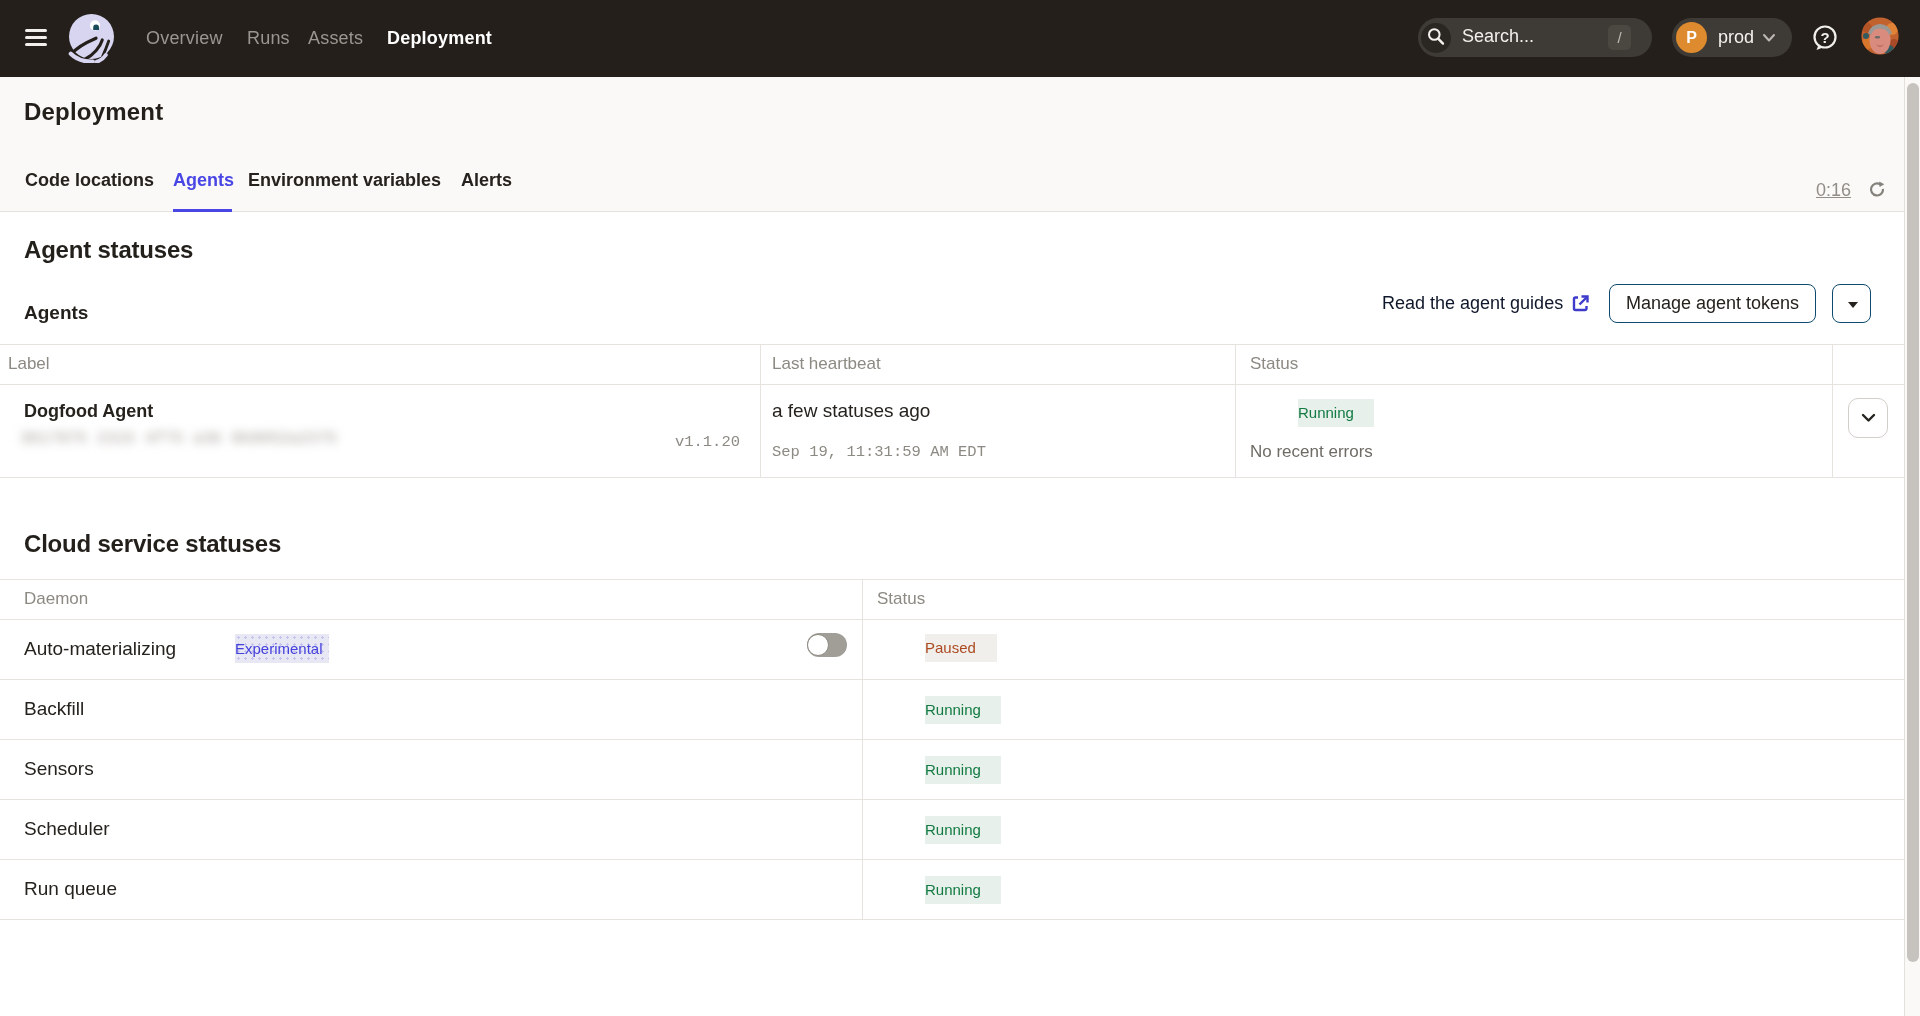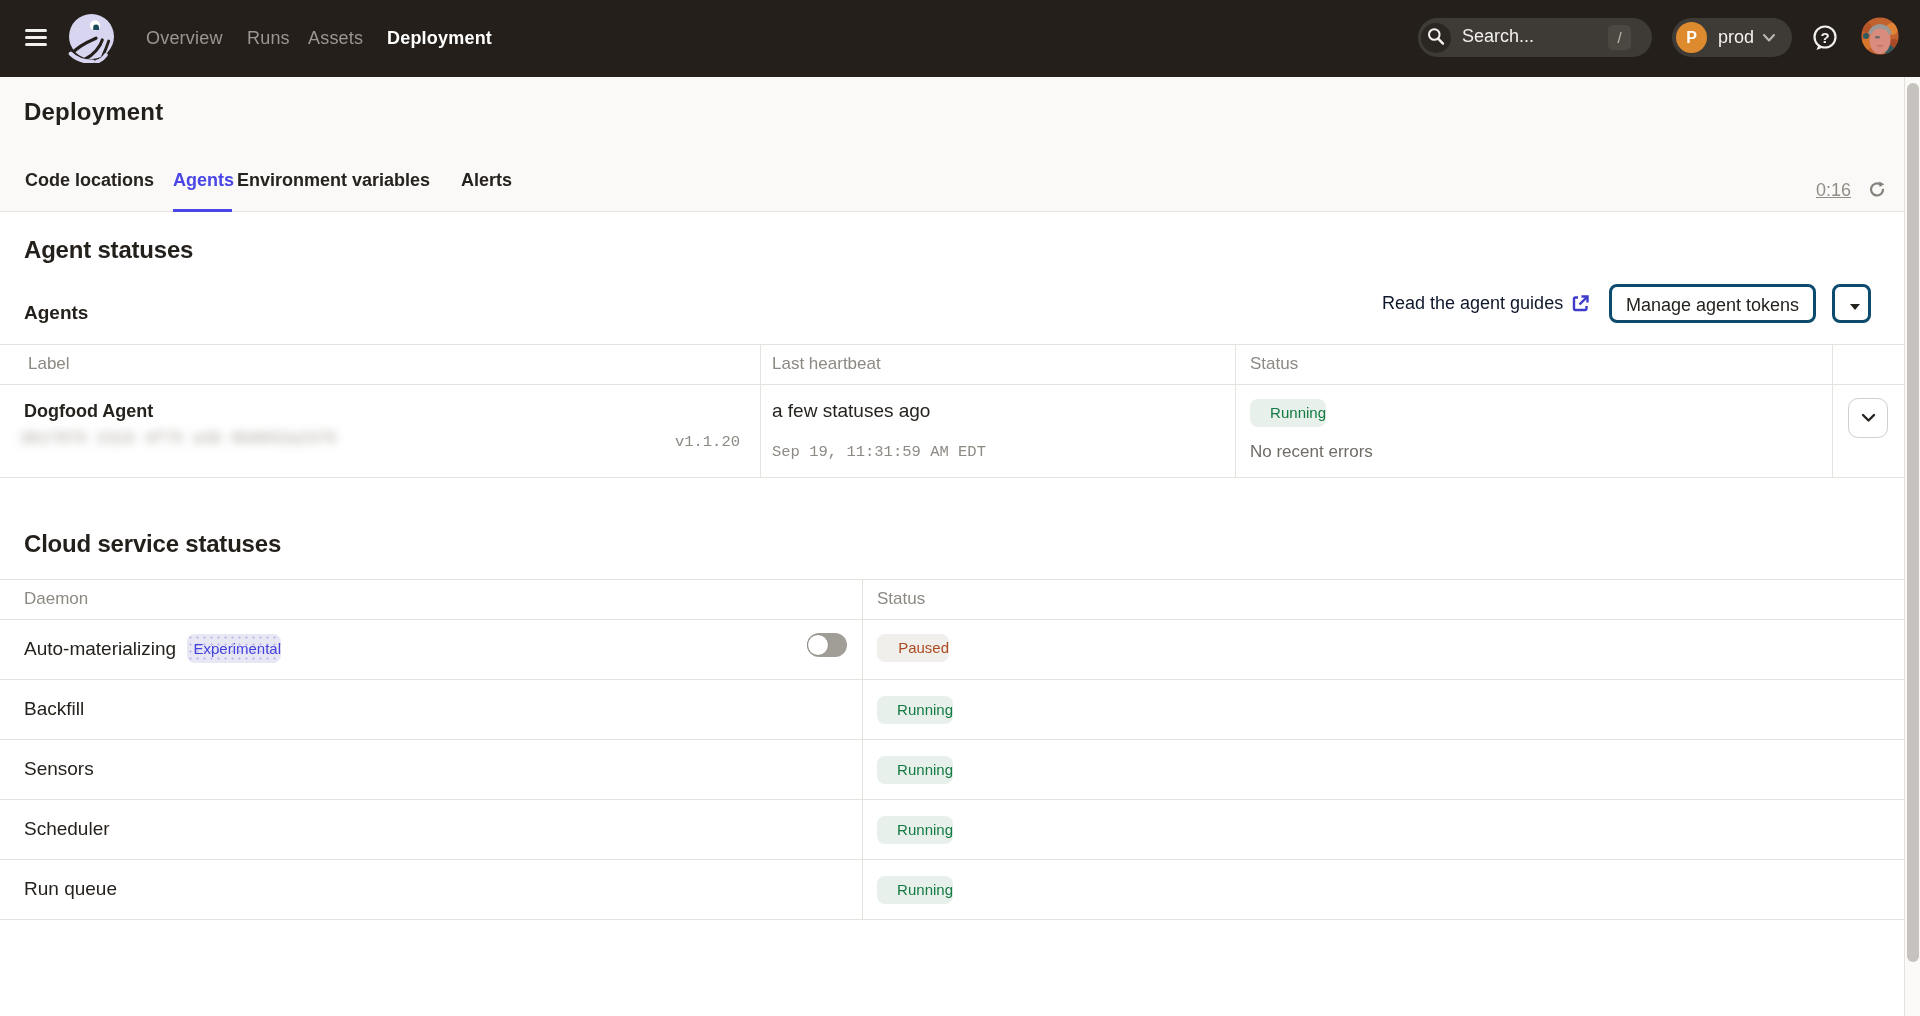--- a/index.html
+++ b/index.html
@@ -40,35 +40,35 @@
   .tab.active { color:#4946E5; }
   #tabline { position:absolute; left:173px; top:209px; width:59px; height:3px; background:#4946E5; }
   #timer { position:absolute; left:1816px; top:180px; font-size:18px; color:#918D87;text-decoration:underline; }
 
   
   #content { position:absolute; left:0; top:213px; width:1904px; height:803px; background:#fff; }
   h2.sect { position:absolute; left:24px; font-size:24px; font-weight:bold; color:#231F1B;
     letter-spacing:-0.2px;text-align:center; }
   #agents-sub { position:absolute; left:24px; top:302px; font-size:19px; font-weight:bold; color:#231F1B; }
   #guide-link { position:absolute; left:1382px; top:293px; font-size:18px; color:#0f172a; }
-  .btn { position:absolute; background:#fff; border:3px solid #0c4a6e; border-radius:8px; }
+  .btn { position:absolute; background:#fff; border:1px solid #0c4a6e; border-radius:8px; }
   #btn-manage { left:1609px; top:284px; width:207px; height:39px; font-size:18px; color:#26221E;
     text-align:center; line-height:37px; }
   #btn-caret { left:1832px; top:284px; width:39px; height:39px; }
   #btn-caret .tri { position:absolute; left:15px; top:17px; width:0; height:0;
     border-left:5px solid transparent; border-right:5px solid transparent;
     border-top:6px solid #26221E; }
 
   
   .hline { position:absolute; left:0; width:1904px; height:1px; background:#E6E3DF; }
   .vline { position:absolute; width:1px; background:#E6E3DF; }
   .thead { position:absolute; font-size:17px; color:#8D8983; }
   .cellmain { position:absolute; font-size:19px; color:#26221E; }
-  .badge { position:absolute; height:28px; border-radius:8px; font-size:15px;
-    line-height:28px; text-align:right; }
+  .badge { position:absolute; height:28px; border-radius:0; font-size:15px;
+    line-height:28px; text-align:left;margin-left:48px; }
   .badge.green { background:#E7F0EA; color:#127A42; }
 
   #chevbtn { position:absolute; left:1848px; top:398px; width:40px; height:40px;
     border:1px solid #D2CEC9; border-radius:10px; background:#fff; }
 
   .toggle { position:absolute; left:807px; top:633px; width:40px; height:24px;
     border-radius:12px; background:#A19D97; }
   .toggle .knob { position:absolute; left:0px; top:0.5px; width:22px; height:22px;
     border-radius:50%; background:#fff; border:1.5px solid #8E8A84; box-sizing:border-box; }
 
@@ -145,21 +145,21 @@
       <rect x="14" y="19" width="5" height="2.6" rx="1.3" fill="#6E6B68"></rect>
       <path d="M 15 27.5 Q 19 30 23 27.5 Q 19 32 15 27.5 Z" fill="#B05A48"></path>
     </g>
   </svg>
 </div>
 
 <div id="hdr"></div>
 <div id="h1">Deployment</div>
 <div class="tab" style="left:25px">Code locations</div>
 <div class="tab active" style="left:173px">Agents</div>
-<div class="tab" style="left:237px">Environment variables</div>
+<div class="tab" style="left:248px">Environment variables</div>
 <div class="tab" style="left:461px">Alerts</div>
 <div id="tabline"></div>
 <div id="timer">0:16</div>
 <svg class="abs" style="left:1869px;top:181px" width="17" height="17" viewBox="0 0 17 17">
   <path d="M 11.27 3.47 A 6 6 0 1 0 13.96 7.77" fill="none" stroke="#85817B" stroke-width="2.2"></path>
   <path d="M 10.2 0.6 L 15.3 3.2 L 10.6 6 Z" fill="#85817B"></path>
 </svg>
 
 <div id="content"></div>
 
@@ -175,21 +175,21 @@
 <div class="btn" id="btn-caret">
     <div class="tri"></div>
   </div>
 
 <div class="hline" style="top:344px"></div>
 <div class="hline" style="top:384px"></div>
 <div class="hline" style="top:477px"></div>
 <div class="vline" style="left:760px;top:344px;height:133px"></div>
 <div class="vline" style="left:1235px;top:344px;height:133px"></div>
 <div class="vline" style="left:1832px;top:344px;height:133px"></div>
-<div class="thead" style="left:28px;top:354px">Label</div>
+<div class="thead" style="left:8px;top:354px">Label</div>
 <div class="thead" style="left:772px;top:354px">Last heartbeat</div>
 <div class="thead" style="left:1250px;top:354px">Status</div>
 
 <div class="abs" style="left:24px;top:401px;font-size:18px;font-weight:bold;color:#26221E">Dogfood Agent</div>
 <div class="abs mono" style="left:20px;top:430px;font-size:16px;color:#A29E98;filter:blur(5px)">3017875 2315 4f75 a36 0b9052a2375</div>
 <div class="abs mono" style="left:640px;top:433px;width:100px;text-align:right;font-size:15.5px;color:#8D8983">v1.1.20</div>
 <div class="cellmain" style="left:772px;top:400px">a few statuses ago</div>
 <div class="abs mono" style="left:772px;top:443px;font-size:15.5px;color:#8D8983">Sep 19, 11:31:59 AM EDT</div>
 <div class="badge green" style="left:1250px;top:399px;width:76px">Running</div>
 <div class="abs" style="left:1250px;top:442px;font-size:17px;color:#6F6B65">No recent errors</div>

